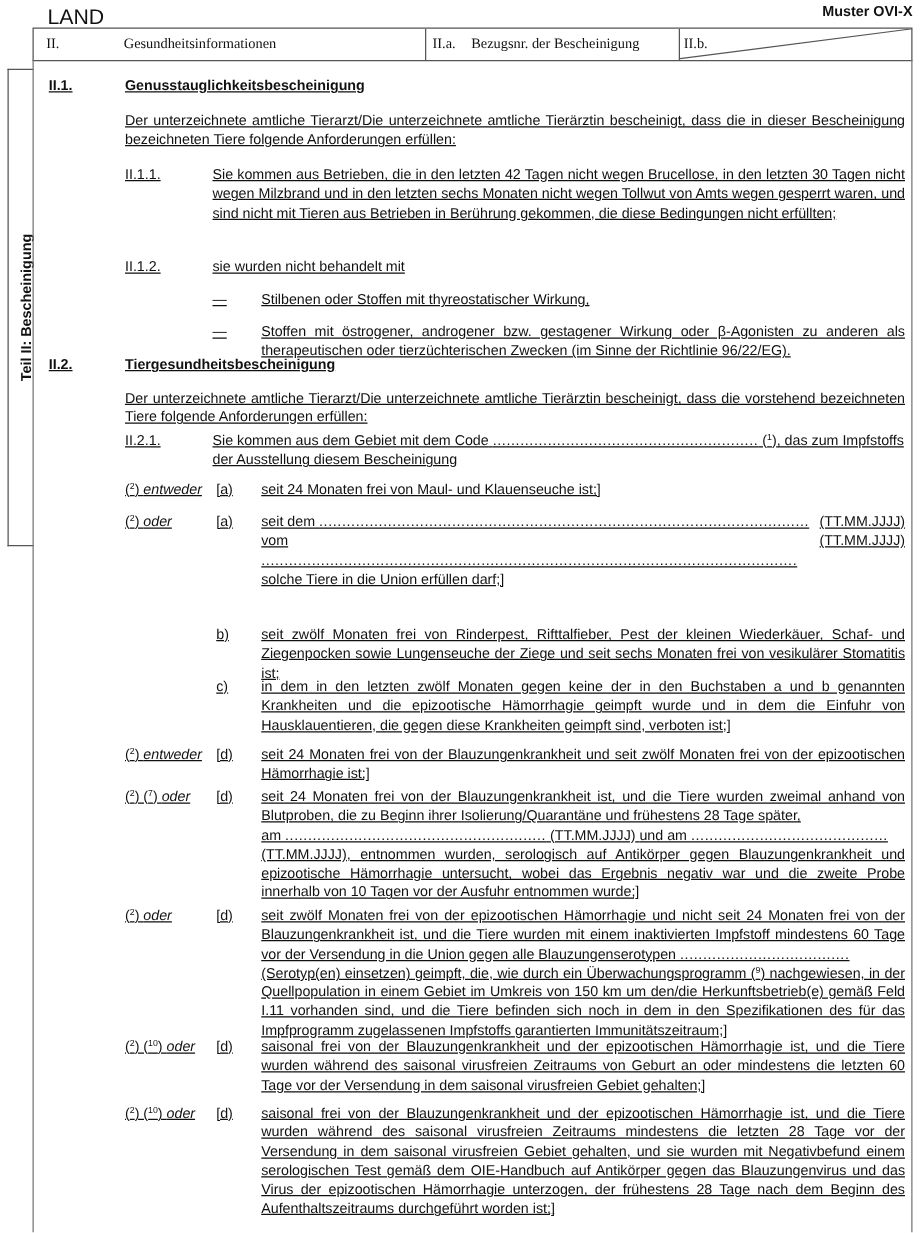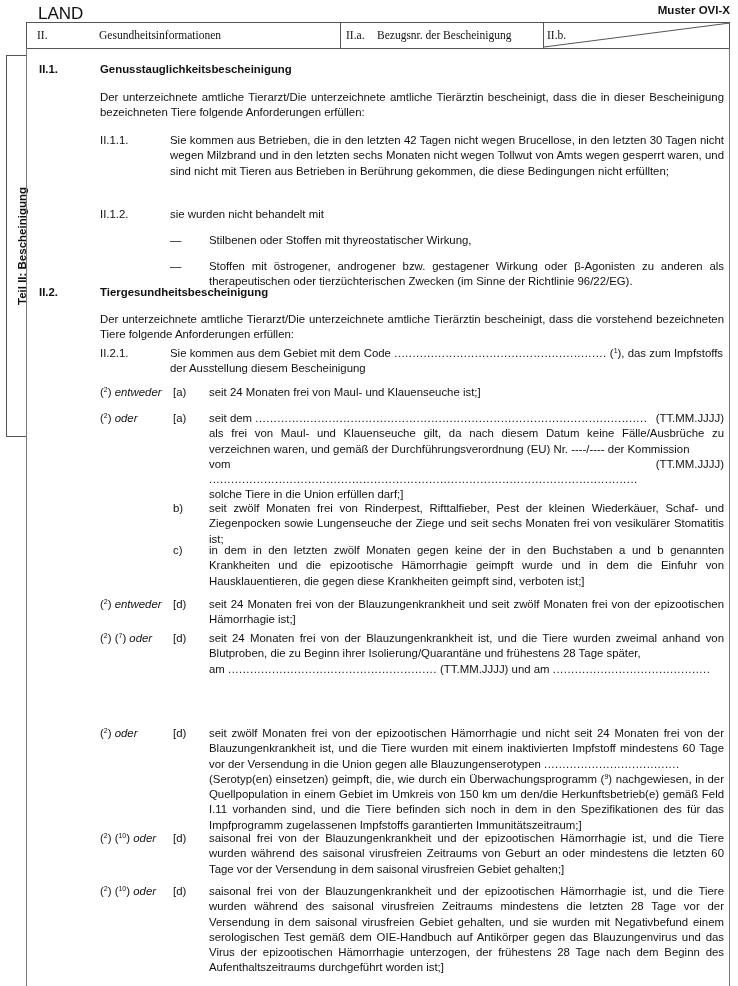--- a/index.html
+++ b/index.html
@@ -12,21 +12,21 @@
   .hdr-muster { right: 8px; top: 4px; font-weight: bold; font-size: 11.5px; }
 
   .topbox { left: 26px; top: 22px; width: 704px; height: 27px; border: 1px solid #555; box-sizing: border-box; font-family: Liberation Serif, serif; }
   .topbox .cell { position: absolute; top: 0; height: 25px; line-height: 25px; font-size: 11.5px; }
   .sep { position: absolute; top: 0; width: 1px; height: 25px; background: #555; }
 
   .sidebox { left: 6px; top: 55px; width: 21px; height: 382px; border: 1px solid #555; border-right: none; box-sizing: border-box; }
   .sidelabel { position: absolute; left: 22px; top: 246px; transform: translate(-50%, -50%) rotate(-90deg); white-space: nowrap; font-weight: bold; font-size: 11.5px; }
   .mainbox { left: 26px; top: 48px; width: 704px; height: 938px; border-left: 1px solid #777; border-right: 1px solid #777; box-sizing: border-box; }
 
-  .t { position: absolute; line-height: 15.3px; }
+  .t { position: absolute; line-height: 15.3px; text-decoration: underline; }
   .j { text-align: justify; text-align-last: left; }
   .b { font-weight: bold; }
   .i { font-style: italic; }
   sup { font-size: 7px; vertical-align: 4px; line-height: 0; }
   .dots { letter-spacing: 0.5px; }
 </style>
 </head>
 <body>
 
 <div class="abs hdr-land">LAND</div>
@@ -81,21 +81,20 @@
 <div class="t" style="left:173px;top:385px">[a)</div>
 <div class="t" style="left:209px;top:385px">seit 24 Monaten frei von Maul- und Klauenseuche ist;]</div>
 
 <div class="t" style="left:100px;top:411px">(<sup>2</sup>) <span class="i">oder</span></div>
 <div class="t" style="left:173px;top:411px">[a)</div>
 <div class="t" style="left:209px;top:411px;width:515px">
   <div style="display:flex;justify-content:space-between">
       <span><span>seit dem</span> <span class="dots">...........................................................................................................</span></span>
       <span>(TT.MM.JJJJ)</span>
     </div>
-  <div class="j">als frei von Maul- und Klauenseuche gilt, da nach diesem Datum keine Fälle/Ausbrüche zu verzeichnen waren, und gemäß der Durchführungsverordnung (EU) Nr. ----/---- der Kommission</div>
   <div style="display:flex;justify-content:space-between">
       <span><span>vom</span> <span class="dots">.....................................................................................................................</span></span>
       <span>(TT.MM.JJJJ)</span>
     </div>
   <div>solche Tiere in die Union erfüllen darf;]</div>
 </div>
 
 <div class="t" style="left:173px;top:501px">b)</div>
 <div class="t j" style="left:209px;top:501px;width:515px">seit zwölf Monaten frei von Rinderpest, Rifttalfieber, Pest der kleinen Wiederkäuer, Schaf- und Ziegenpocken sowie Lungenseuche der Ziege und seit sechs Monaten frei von vesikulärer Stomatitis ist;</div>
 
@@ -104,20 +103,21 @@
 
 <div class="t" style="left:100px;top:597px">(<sup>2</sup>) <span class="i">entweder</span></div>
 <div class="t" style="left:173px;top:597px">[d)</div>
 <div class="t j" style="left:209px;top:597px;width:515px">seit 24 Monaten frei von der Blauzungenkrankheit und seit zwölf Monaten frei von der epizootischen Hämorrhagie ist;]</div>
 
 <div class="t" style="left:100px;top:631px">(<sup>2</sup>) (<sup>7</sup>) <span class="i">oder</span></div>
 <div class="t" style="left:173px;top:631px">[d)</div>
 <div class="t" style="left:209px;top:631px;width:515px">
   <div class="j">seit 24 Monaten frei von der Blauzungenkrankheit ist, und die Tiere wurden zweimal anhand von Blutproben, die zu Beginn ihrer Isolierung/Quarantäne und frühestens 28 Tage später,</div>
   <div><span>am</span> <span class="dots">.........................................................</span> <span>(TT.MM.JJJJ)</span> <span>und am</span> <span class="dots">...........................................</span></div>
+  <div class="j">(TT.MM.JJJJ), entnommen wurden, serologisch auf Antikörper gegen Blauzungenkrankheit und epizootische Hämorrhagie untersucht, wobei das Ergebnis negativ war und die zweite Probe innerhalb von 10 Tagen vor der Ausfuhr entnommen wurde;]</div>
 </div>
 
 <div class="t" style="left:100px;top:726px">(<sup>2</sup>) <span class="i">oder</span></div>
 <div class="t" style="left:173px;top:726px">[d)</div>
 <div class="t" style="left:209px;top:726px;width:515px">
   <div class="j"><span>seit zwölf Monaten frei von der epizootischen Hämorrhagie und nicht seit 24 Monaten frei von der Blauzungenkrankheit ist, und die Tiere wurden mit einem inaktivierten Impfstoff mindestens 60 Tage vor der Versendung in die Union gegen alle Blauzungenserotypen</span> <span class="dots">.....................................</span></div>
   <div class="j"><span>(Serotyp(en) einsetzen) geimpft, die, wie durch ein Überwachungsprogramm (</span><sup>9</sup><span>) nachgewiesen, in der Quellpopulation in einem Gebiet im Umkreis von 150 km um den/die Herkunftsbetrieb(e) gemäß Feld I.11 vorhanden sind, und die Tiere befinden sich noch in dem in den Spezifikationen des für das Impfprogramm zugelassenen Impfstoffs garantierten Immunitätszeitraum;]</span></div>
 </div>
 
 <div class="t" style="left:100px;top:831px">(<sup>2</sup>) (<sup>10</sup>) <span class="i">oder</span></div>

